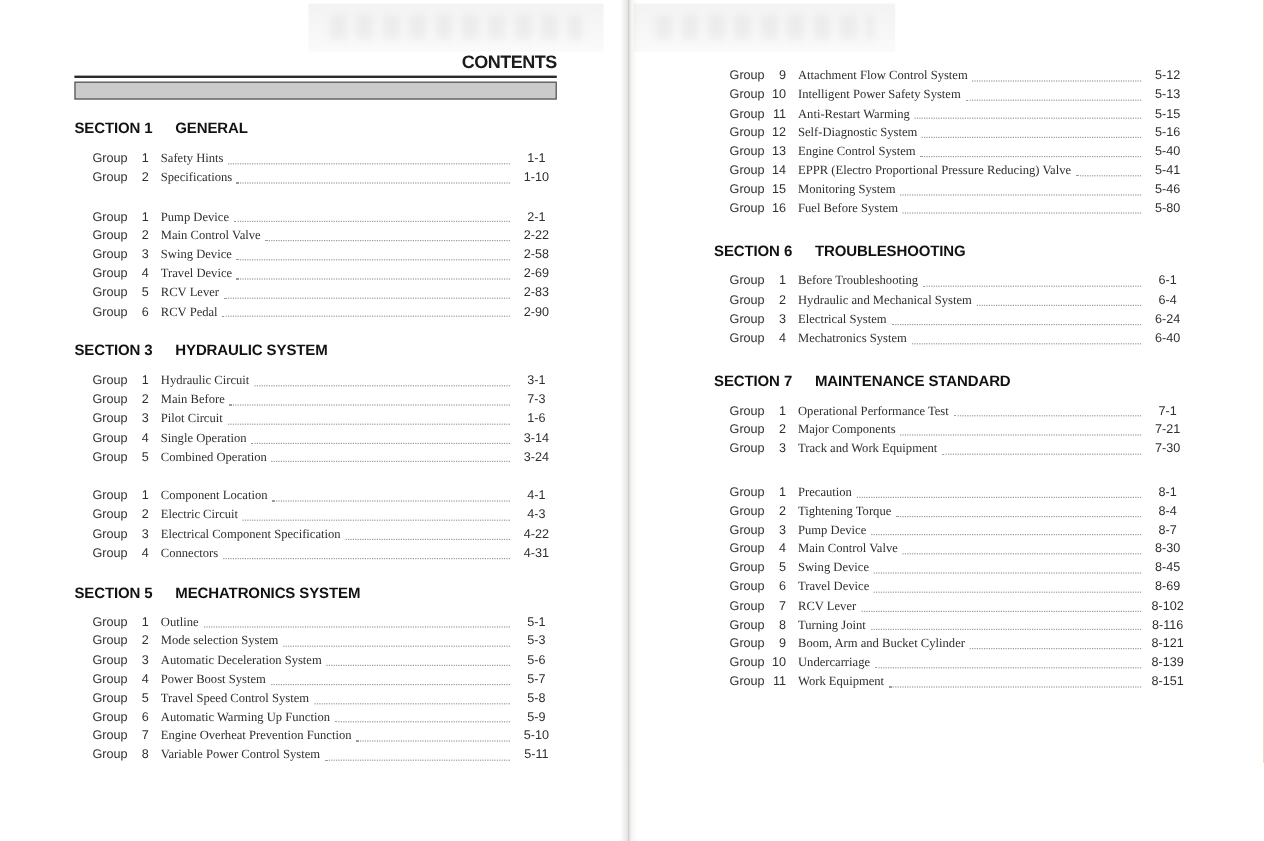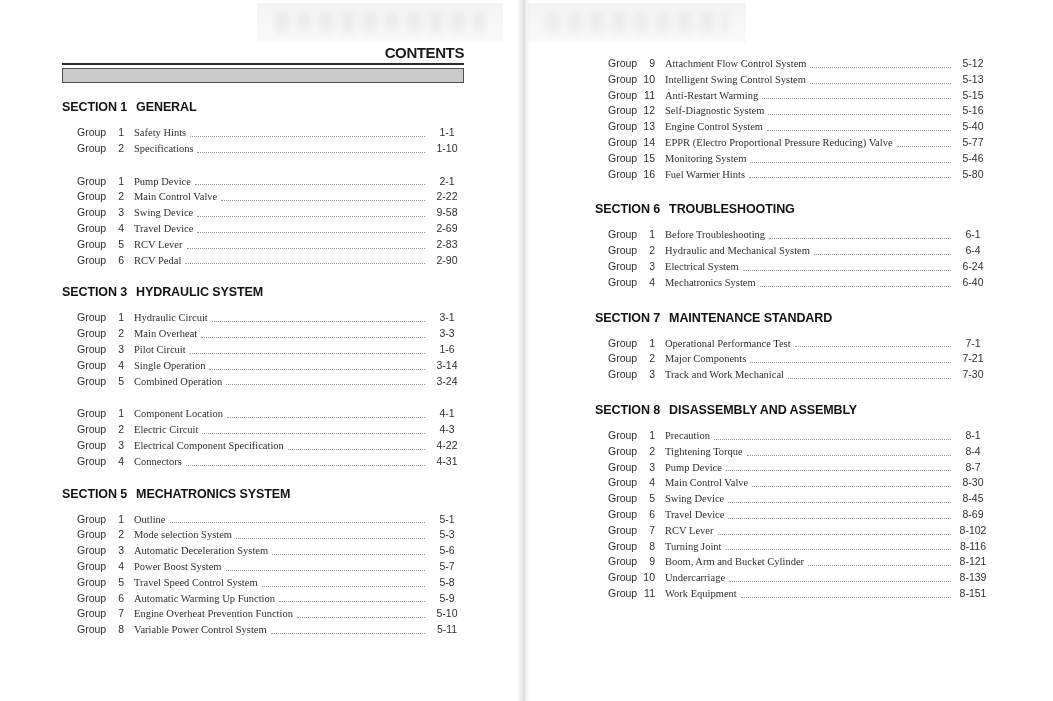--- a/index.html
+++ b/index.html
@@ -43,21 +43,21 @@
   .title-bar{
     margin-top:3px;height:13px;
     background:#cbcbcb;border:1px solid #4f4f4f;
   }
 
   .toc-block{margin-top:17px;}
   .page-right .toc-block{margin-top:20px;}
   .page-right .toc-block:first-child{margin-top:0;}
 
   .sec-heading{
-    display:flex;gap:9px;align-items:baseline;
+    display:flex;gap:19px;align-items:baseline;
     font-size:12.5px;font-weight:700;color:#121212;
     letter-spacing:-0.1px;line-height:15px;margin-bottom:10px;
   }
   .toc-row{
     display:flex;align-items:baseline;
     height:15.8px;font-size:10.5px;color:#2f2f2f;line-height:15.8px;
     padding-left:15px;
   }
   .page-right .toc-row{padding-left:13px;}
   .g-label{width:33px;flex:0 0 auto;}
@@ -116,21 +116,21 @@
               <span class="g-num">2</span>
               <span class="g-title">Main Control Valve</span>
               <span class="leader"></span>
               <span class="g-page">2-22</span>
             </div>
             <div class="toc-row">
               <span class="g-label">Group</span>
               <span class="g-num">3</span>
               <span class="g-title">Swing Device</span>
               <span class="leader"></span>
-              <span class="g-page">9-58</span>
+              <span class="g-page">2-58</span>
             </div>
             <div class="toc-row">
               <span class="g-label">Group</span>
               <span class="g-num">4</span>
               <span class="g-title">Travel Device</span>
               <span class="leader"></span>
               <span class="g-page">2-69</span>
             </div>
             <div class="toc-row">
               <span class="g-label">Group</span>
@@ -155,23 +155,23 @@
             <div class="toc-row">
               <span class="g-label">Group</span>
               <span class="g-num">1</span>
               <span class="g-title">Hydraulic Circuit</span>
               <span class="leader"></span>
               <span class="g-page">3-1</span>
             </div>
             <div class="toc-row">
               <span class="g-label">Group</span>
               <span class="g-num">2</span>
-              <span class="g-title">Main Overheat</span>
-              <span class="leader"></span>
-              <span class="g-page">3-3</span>
+              <span class="g-title">Main Before</span>
+              <span class="leader"></span>
+              <span class="g-page">7-3</span>
             </div>
             <div class="toc-row">
               <span class="g-label">Group</span>
               <span class="g-num">3</span>
               <span class="g-title">Pilot Circuit</span>
               <span class="leader"></span>
               <span class="g-page">1-6</span>
             </div>
             <div class="toc-row">
               <span class="g-label">Group</span>
@@ -292,21 +292,21 @@
             <div class="toc-row">
               <span class="g-label">Group</span>
               <span class="g-num">9</span>
               <span class="g-title">Attachment Flow Control System</span>
               <span class="leader"></span>
               <span class="g-page">5-12</span>
             </div>
             <div class="toc-row">
               <span class="g-label">Group</span>
               <span class="g-num">10</span>
-              <span class="g-title">Intelligent Swing Control System</span>
+              <span class="g-title">Intelligent Power Safety System</span>
               <span class="leader"></span>
               <span class="g-page">5-13</span>
             </div>
             <div class="toc-row">
               <span class="g-label">Group</span>
               <span class="g-num">11</span>
               <span class="g-title">Anti-Restart Warming</span>
               <span class="leader"></span>
               <span class="g-page">5-15</span>
             </div>
@@ -322,33 +322,33 @@
               <span class="g-num">13</span>
               <span class="g-title">Engine Control System</span>
               <span class="leader"></span>
               <span class="g-page">5-40</span>
             </div>
             <div class="toc-row">
               <span class="g-label">Group</span>
               <span class="g-num">14</span>
               <span class="g-title">EPPR (Electro Proportional Pressure Reducing) Valve</span>
               <span class="leader"></span>
-              <span class="g-page">5-77</span>
+              <span class="g-page">5-41</span>
             </div>
             <div class="toc-row">
               <span class="g-label">Group</span>
               <span class="g-num">15</span>
               <span class="g-title">Monitoring System</span>
               <span class="leader"></span>
               <span class="g-page">5-46</span>
             </div>
             <div class="toc-row">
               <span class="g-label">Group</span>
               <span class="g-num">16</span>
-              <span class="g-title">Fuel Warmer Hints</span>
+              <span class="g-title">Fuel Before System</span>
               <span class="leader"></span>
               <span class="g-page">5-80</span>
             </div>
           </div>
           <div class="toc-block">
             <div class="sec-heading">
               <span class="">SECTION 6</span>
               <span class="">TROUBLESHOOTING</span>
             </div>
             <div class="toc-row">
@@ -395,30 +395,26 @@
             <div class="toc-row">
               <span class="g-label">Group</span>
               <span class="g-num">2</span>
               <span class="g-title">Major Components</span>
               <span class="leader"></span>
               <span class="g-page">7-21</span>
             </div>
             <div class="toc-row">
               <span class="g-label">Group</span>
               <span class="g-num">3</span>
-              <span class="g-title">Track and Work Mechanical</span>
+              <span class="g-title">Track and Work Equipment</span>
               <span class="leader"></span>
               <span class="g-page">7-30</span>
             </div>
           </div>
           <div class="toc-block">
-            <div class="sec-heading">
-              <span class="">SECTION 8</span>
-              <span class="">DISASSEMBLY AND ASSEMBLY</span>
-            </div>
             <div class="toc-row">
               <span class="g-label">Group</span>
               <span class="g-num">1</span>
               <span class="g-title">Precaution</span>
               <span class="leader"></span>
               <span class="g-page">8-1</span>
             </div>
             <div class="toc-row">
               <span class="g-label">Group</span>
               <span class="g-num">2</span>

